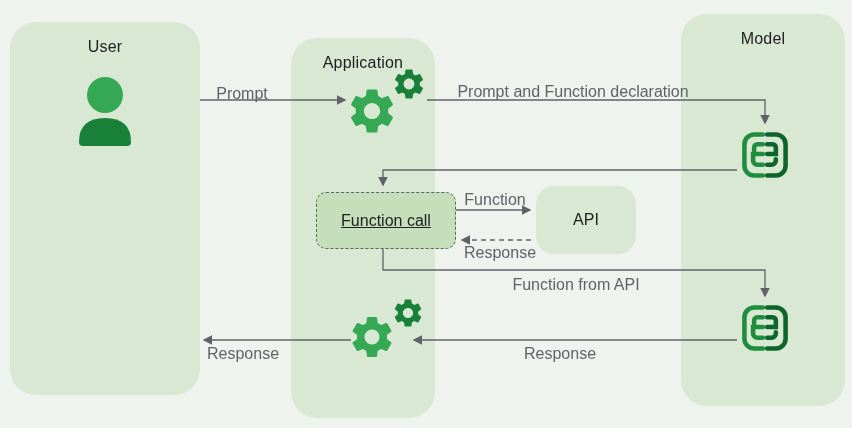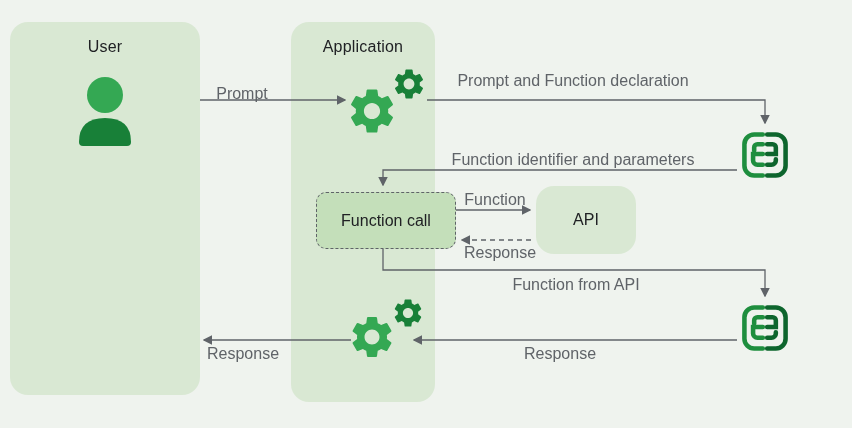--- a/index.html
+++ b/index.html
@@ -10,67 +10,70 @@
     --heading:#202124;
     --green-mid:#34a853;
     --green-dark:#1e8e3e;
     --green-deep:#188038;
     --green-deepest:#0d652d;
   }
   *{box-sizing:border-box;margin:0;padding:0;}
   html,body{background:var(--page-bg);font-family:"Liberation Sans",sans-serif;}
   .canvas{position:relative;width:852px;height:428px;background:var(--page-bg);overflow:hidden;}
 
-  .lane{position:absolute;background:var(--lane-bg);border-radius:18px;}
+  .lane{position:absolute;background:var(--lane-bg);border-radius:26px;}
   .lane-user{left:10px;top:22px;width:190px;height:373px;}
-  .lane-app{left:291px;top:22px;width:144px;height:380px;text-decoration:underline;}
+  .lane-app{left:291px;top:38px;width:144px;height:380px;text-decoration:underline;}
   .lane-model{left:681px;top:14px;width:164px;height:392px;}
   .lane-title{position:absolute;top:16px;left:0;right:0;text-align:center;
     font-size:16px;color:var(--heading);letter-spacing:.2px;}
 
   .wires{position:absolute;left:0;top:0;width:852px;height:428px;pointer-events:none;}
 
   .node{position:absolute;display:flex;align-items:center;justify-content:center;
     font-size:16px;color:var(--heading);}
   .node-function-call{left:316px;top:192px;width:140px;height:57px;
-    background:var(--function-call-bg);border:1.6px dashed var(--arrow);border-radius:10px;}
+    background:var(--function-call-bg);border:1.6px dashed var(--arrow);border-radius:10px;text-decoration:underline;}
   .node-api{left:536px;top:186px;width:100px;height:68px;
     background:var(--lane-bg);border-radius:18px;}
 
   .icon{position:absolute;line-height:0;}
   .icon svg{display:block;}
   .user-icon{left:65px;top:72px;}
   .gears-top{left:345px;top:66px;width:82px;height:72px;}
   .gears-bottom{left:347px;top:296px;width:78px;height:66px;}
   .gear-big{position:absolute;left:0;bottom:0;}
   .gear-small{position:absolute;right:0;top:0;}
   .model-icon-top{left:739px;top:129px;}
   .model-icon-bottom{left:739px;top:302px;}
 
   .arrow-label{position:absolute;transform:translateX(-50%);white-space:nowrap;
     font-size:16px;color:var(--arrow);}
   .lbl-prompt{left:242px;top:85px;}
-  .lbl-pfd{left:573px;top:72px;}
+  .lbl-pfd{left:573px;top:83px;}
   .lbl-fip{left:573px;top:151px;}
   .lbl-request{left:495px;top:191px;}
   .lbl-api-response{left:500px;top:244px;}
   .lbl-response-from-api{left:576px;top:276px;}
   .lbl-model-response{left:560px;top:345px;}
   .lbl-user-response{left:243px;top:345px;}
 </style>
 </head>
 <body>
 
 <div class="canvas">
 
   <div class="lane lane-user">
     <div class="lane-title">User</div>
   </div>
   <div class="lane lane-app">
     <div class="lane-title">Application</div>
+  </div>
+  <div class="lane lane-model">
+    <div class="lane-title">Model</div>
   </div>
 
   <svg class="wires" viewBox="0 0 852 428">
     <defs>
       <marker id="arr" viewBox="0 0 10 10" refX="8.5" refY="5" markerWidth="7.5" markerHeight="7.5" orient="auto">
         <path d="M0 0 L10 5 L0 10 z" fill="#5f6368"></path>
       </marker>
     </defs>
     <g fill="none" stroke="#5f6368" stroke-width="1.3">
       <path d="M200 100 H345" marker-end="url(#arr)"></path>
@@ -132,20 +135,19 @@
 
   <div class="node node-function-call">
     <span>Function call</span>
   </div>
   <div class="node node-api">
     <span>API</span>
   </div>
 
   <div class="arrow-label lbl-prompt">Prompt</div>
   <div class="arrow-label lbl-pfd">Prompt and Function declaration</div>
-  <div class="arrow-label lbl-fip">Function identifier and parameters</div>
   <div class="arrow-label lbl-request">Function</div>
   <div class="arrow-label lbl-api-response">Response</div>
   <div class="arrow-label lbl-response-from-api">Function from API</div>
   <div class="arrow-label lbl-model-response">Response</div>
   <div class="arrow-label lbl-user-response">Response</div>
 
 </div>
 
 </body></html>

